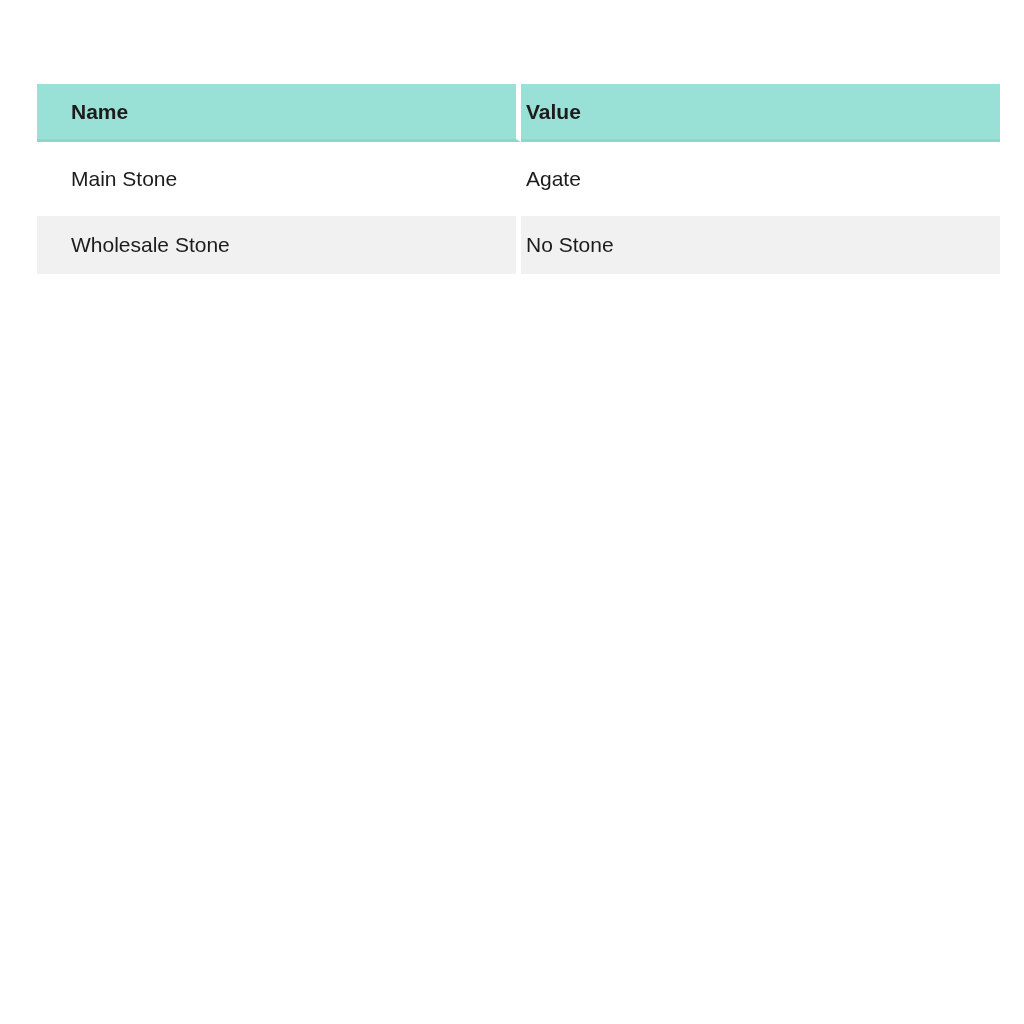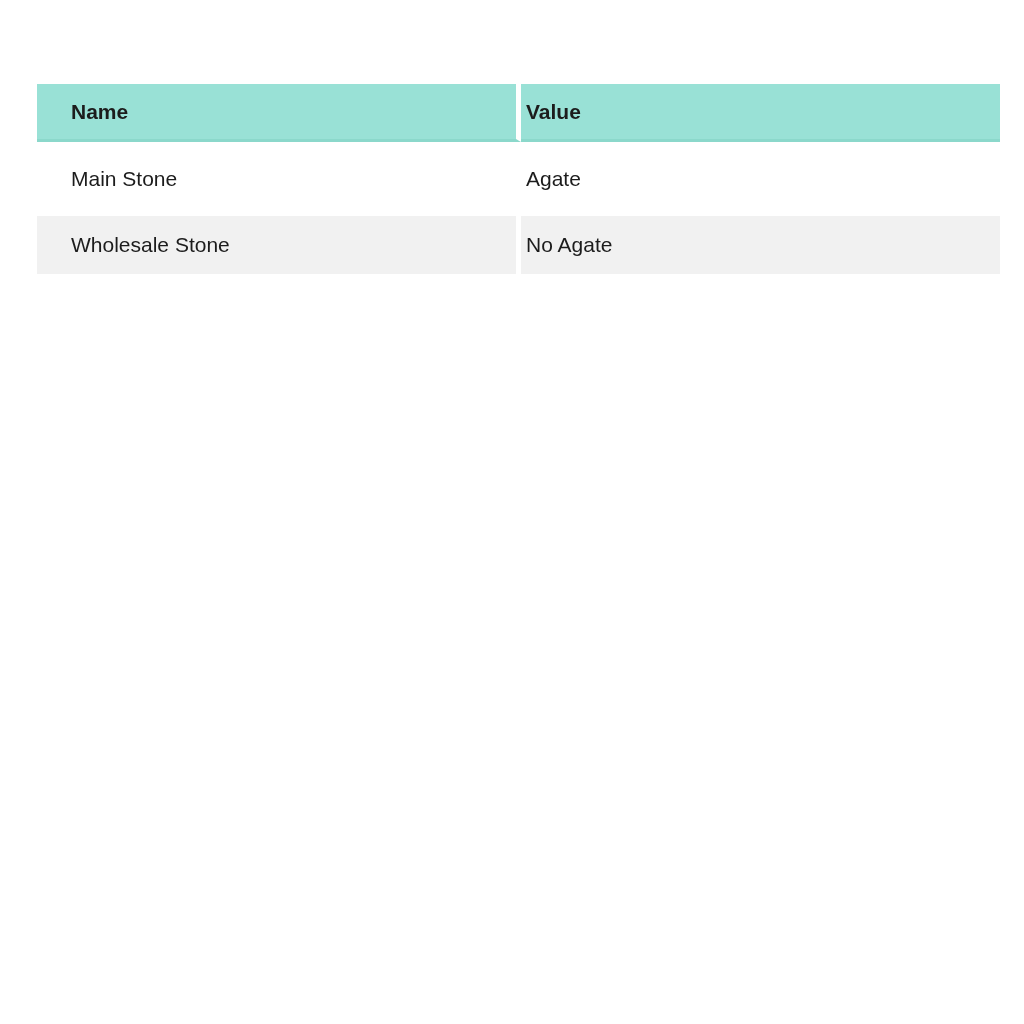--- a/index.html
+++ b/index.html
@@ -56,16 +56,16 @@
       <th>Value</th>
     </tr>
   </thead>
   <tbody>
     <tr>
       <td>Main Stone</td>
       <td>Agate</td>
     </tr>
     <tr>
       <td>Wholesale Stone</td>
-      <td>No Agate</td>
+      <td>No Stone</td>
     </tr>
   </tbody>
 </table>
 
 </body></html>

